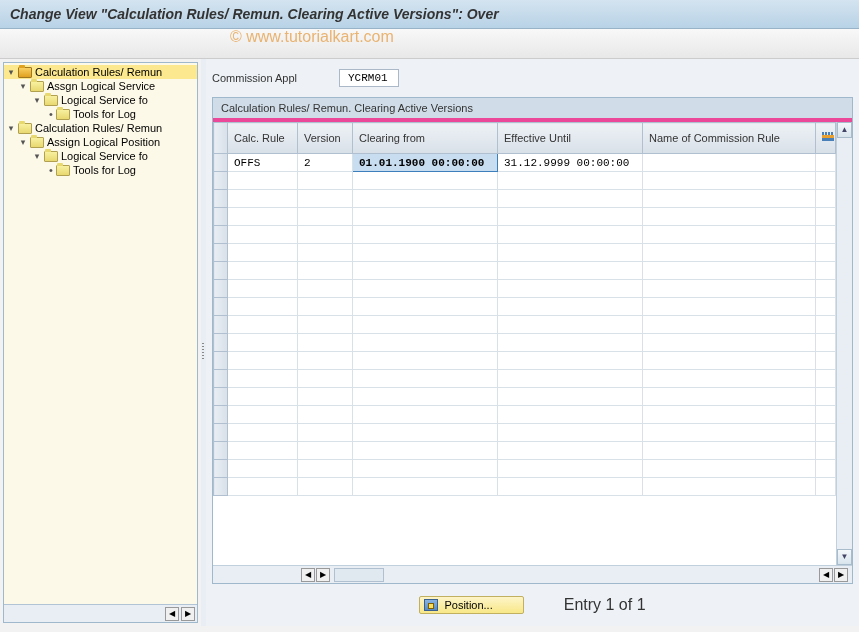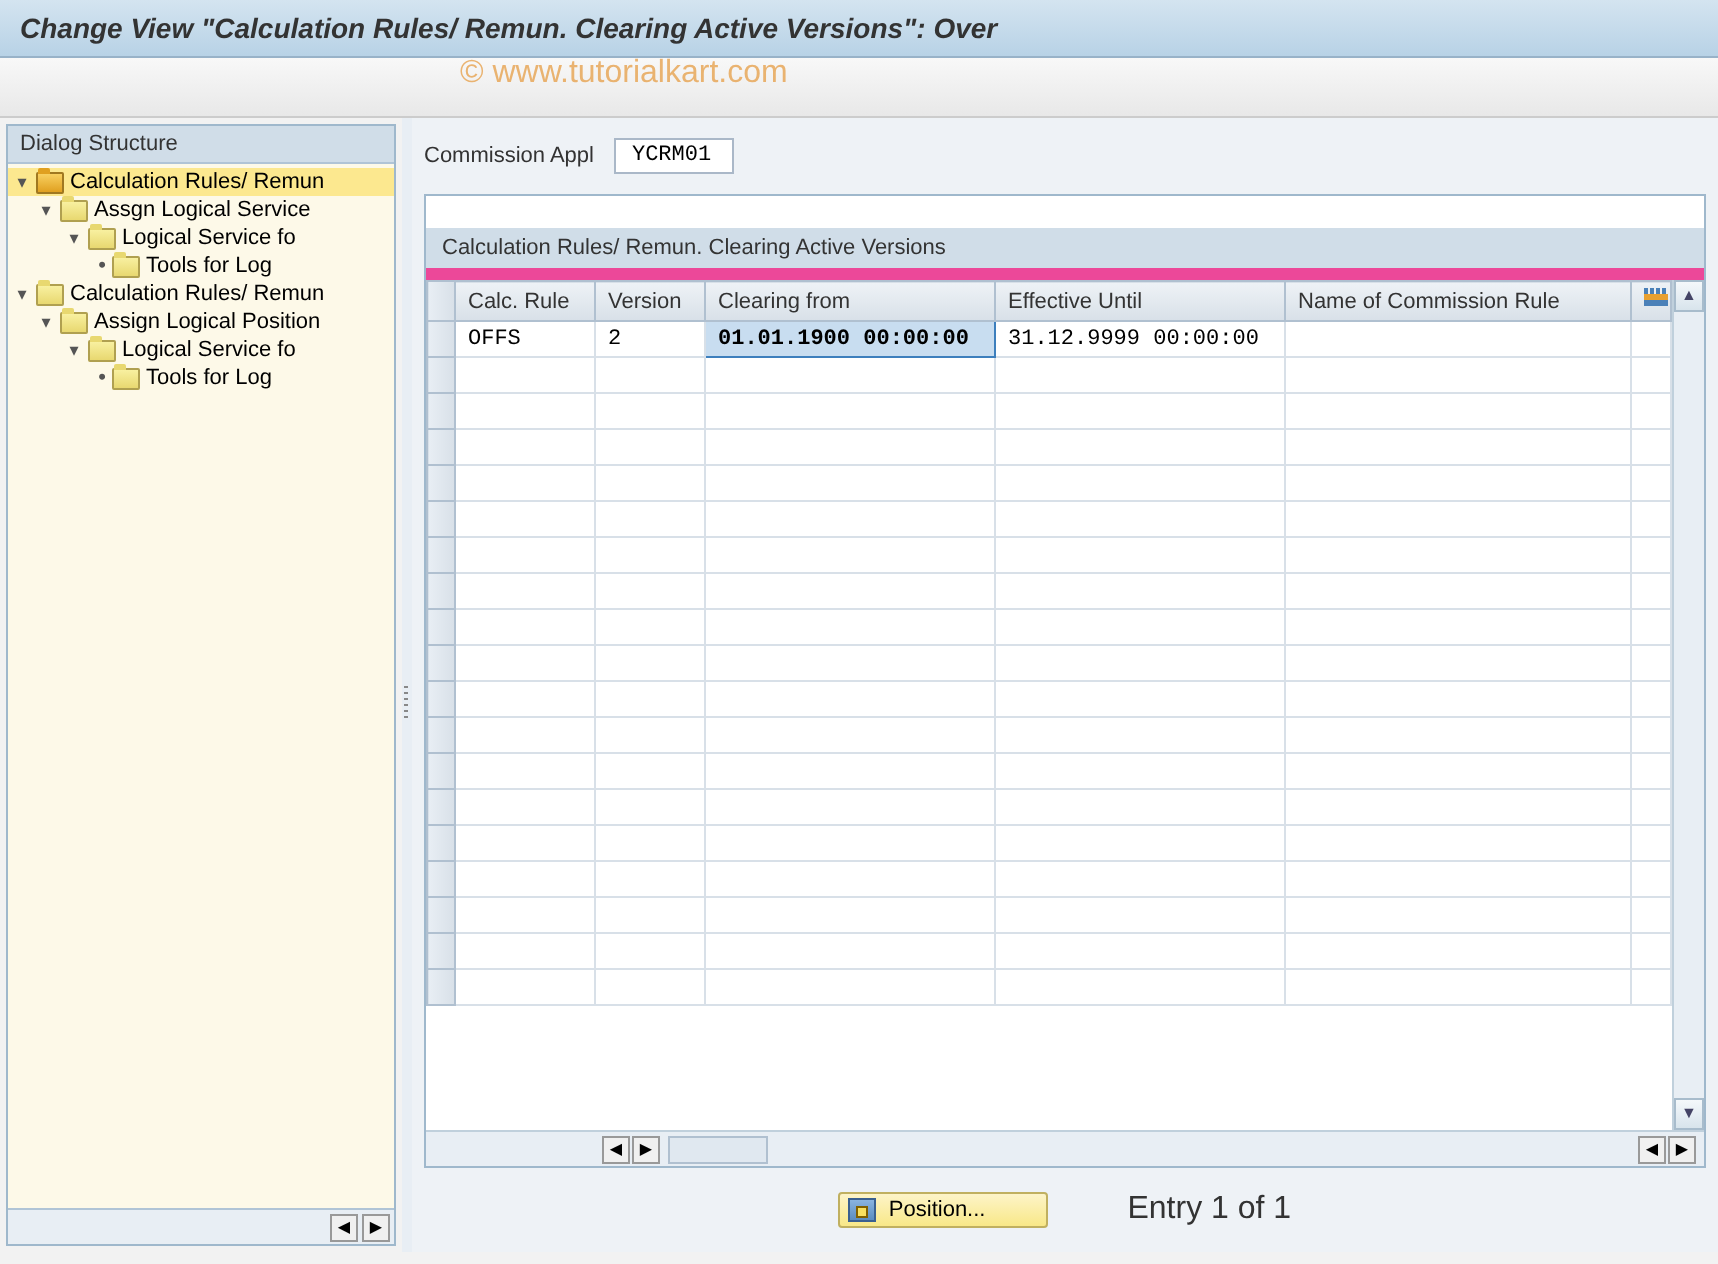--- a/index.html
+++ b/index.html
@@ -151,35 +151,35 @@
       padding: 4px 0;
     }
     .field-label { font-size: 11px; color: #333; }
     .field-value {
       background: #fff;
       border: 1px solid #aab8c8;
       padding: 2px 8px;
       font-size: 11px;
       min-width: 60px;
       font-family: 'Courier New', monospace;
+      margin-left: 32px;
     }
     .table-panel {
       border: 1px solid #9fb8cc;
       background: #fff;
       flex: 1;
       display: flex;
       flex-direction: column;
     }
     .table-title {
       background: #d0dde8;
       padding: 4px 8px;
       font-size: 11px;
       color: #333;
-      border-bottom: 6px solid #ec4899;
-      margin-top: 16px;
+      border-bottom: 4px solid #ec4899;
     }
     .table-container {
       flex: 1;
       display: flex;
       overflow: hidden;
     }
     .table-main {
       flex: 1;
       overflow: hidden;
     }
@@ -189,21 +189,21 @@
       table-layout: fixed;
     }
     th {
       background: linear-gradient(to bottom, #eef2f6, #d8e0e8);
       border: 1px solid #b0c0d0;
       padding: 3px 6px;
       text-align: left;
       font-weight: normal;
       font-size: 11px;
       color: #333;
-      height: 20px;
+      height: 31px;
     }
     td {
       border: 1px solid #d8e0e8;
       padding: 2px 6px;
       font-size: 11px;
       height: 18px;
       font-family: 'Courier New', monospace;
       background: #fff;
       white-space: nowrap;
       overflow: hidden;
@@ -324,21 +324,20 @@
   </style>
 </head>
 <body>
 
 <div class="title-bar">Change View "Calculation Rules/ Remun. Clearing Active Versions": Over</div>
 <div class="toolbar-area"></div>
 <div class="watermark">© www.tutorialkart.com</div>
 
 <div class="main-area">
   <div class="sidebar">
-    <div class="sidebar-title">Dialog Structure</div>
     <div class="tree">
       <div class="tree-item selected">
         <span class="tree-toggle">▾</span>
         <span class="folder-icon folder-open"></span>
         <span>Calculation Rules/ Remun</span>
       </div>
       <div class="tree-item tree-indent-1">
         <span class="tree-toggle">▾</span>
         <span class="folder-icon folder-closed"></span>
         <span>Assgn Logical Service</span>

